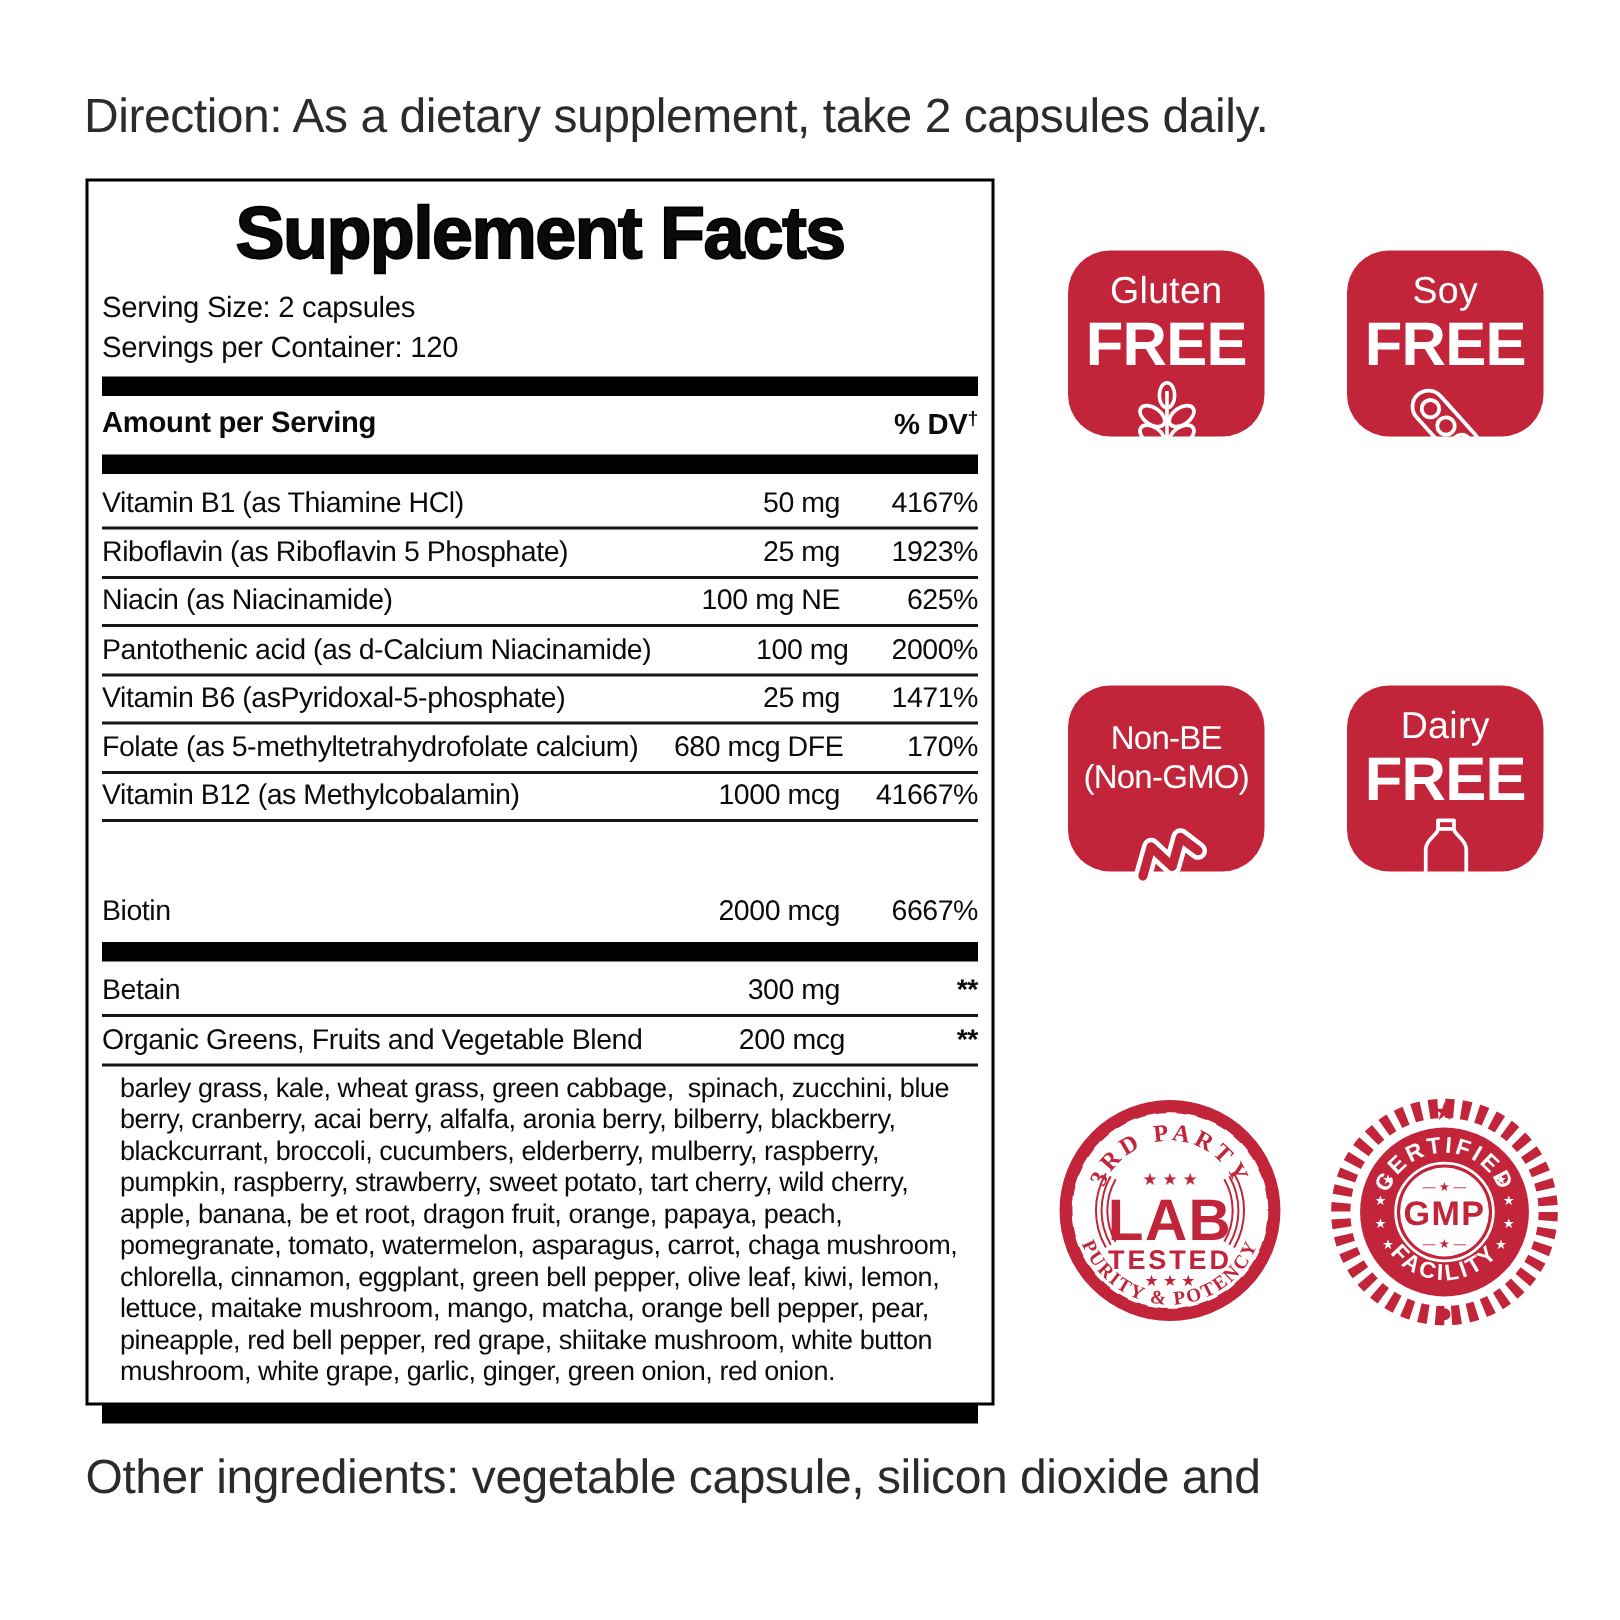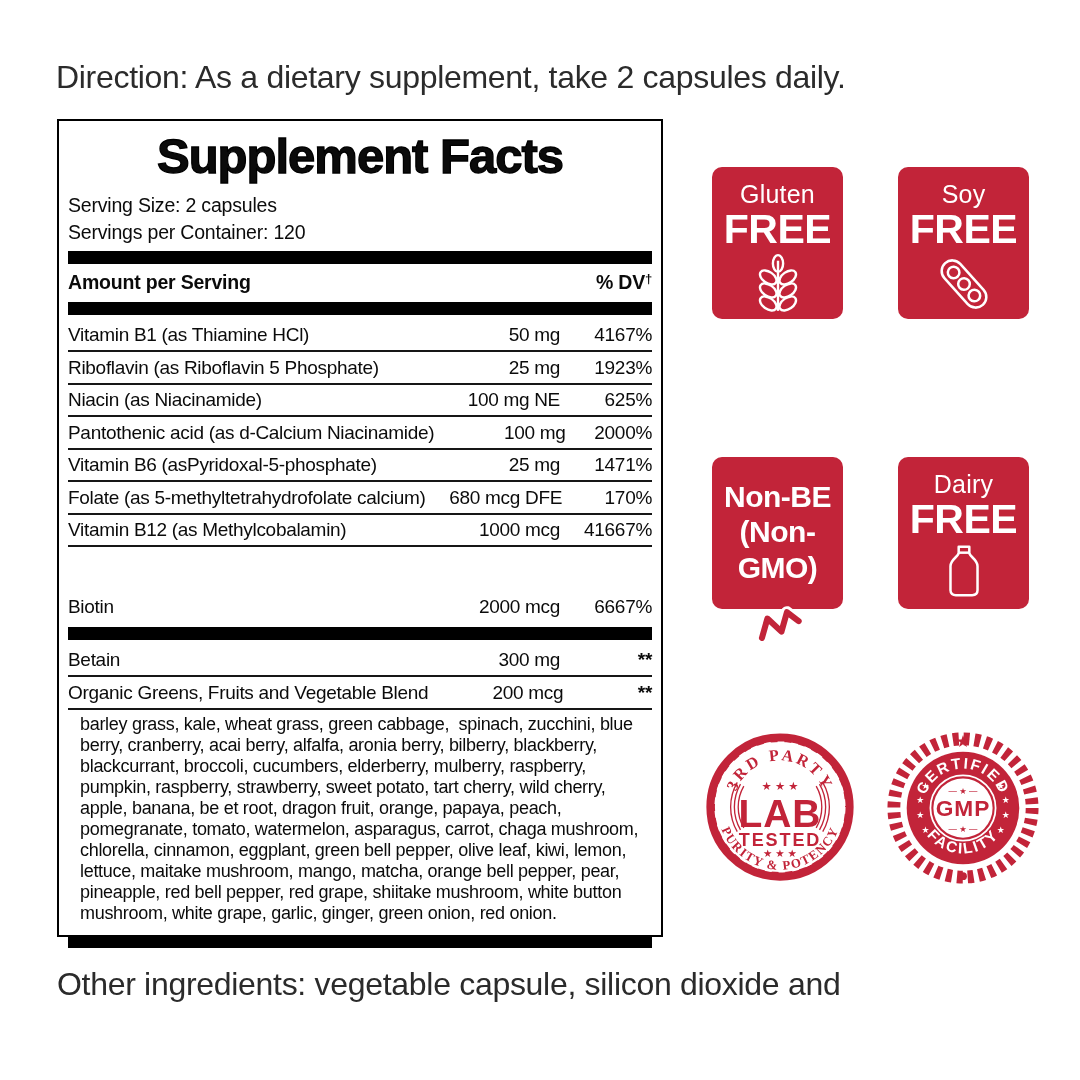--- a/index.html
+++ b/index.html
@@ -24,25 +24,25 @@
           padding:4.5px 0 4px; border-bottom:2px solid #161616; }
   .nrow.last { border-bottom:none;margin-top:44px; }
   .nrow .nm { flex:1; white-space:nowrap; }
   .nrow .amt { width:140px; text-align:right; white-space:nowrap; }
   .nrow .dv { width:92px; text-align:right; white-space:nowrap; font-weight:normal; }
   .blend-desc { border-top:0; padding:4px 2px 6px 12px; font-size:18px; line-height:1.17;
                 letter-spacing:-0.3px; white-space:pre-wrap; }
   .footnotes { font-size:17.5px; line-height:1.33; letter-spacing:-0.2px; margin-top:2px; }
 
   
-  .badge { position:absolute; width:131px; height:152px; background:var(--red);
-           border-radius:10px; color:#fff; text-align:center; }
+  .badge { position:absolute; width:131px; height:124px; background:var(--red);
+           border-radius:28px; color:#fff; text-align:center; }
   .badge .l1 { font-size:25px; margin-top:13px; letter-spacing:0.2px; }
   .badge .l2 { font-size:41px; font-weight:bold; line-height:1.0; letter-spacing:-0.5px; }
-  .badge.nonbe .l1, .badge.nonbe .l2 { font-size:30px; font-weight:bold; line-height:1.18; letter-spacing:-0.5px; }
+  .badge.nonbe .l1, .badge.nonbe .l2 { font-size:22px; font-weight:normal; line-height:1.18; letter-spacing:-0.5px; }
   .badge.nonbe .l1 { margin-top:22px; }
   .badge .ic { margin-top:3px; }
   .badge.nonbe .ic { margin-top:8px; }
   .oline { stroke:#fff; fill:none; stroke-width:2.6; }
 
   #badge-gluten { left:712px; top:167px; }
   #badge-soy    { left:898px; top:167px; }
   #badge-nonbe  { left:712px; top:457px; }
   #badge-dairy  { left:898px; top:457px; }
 

